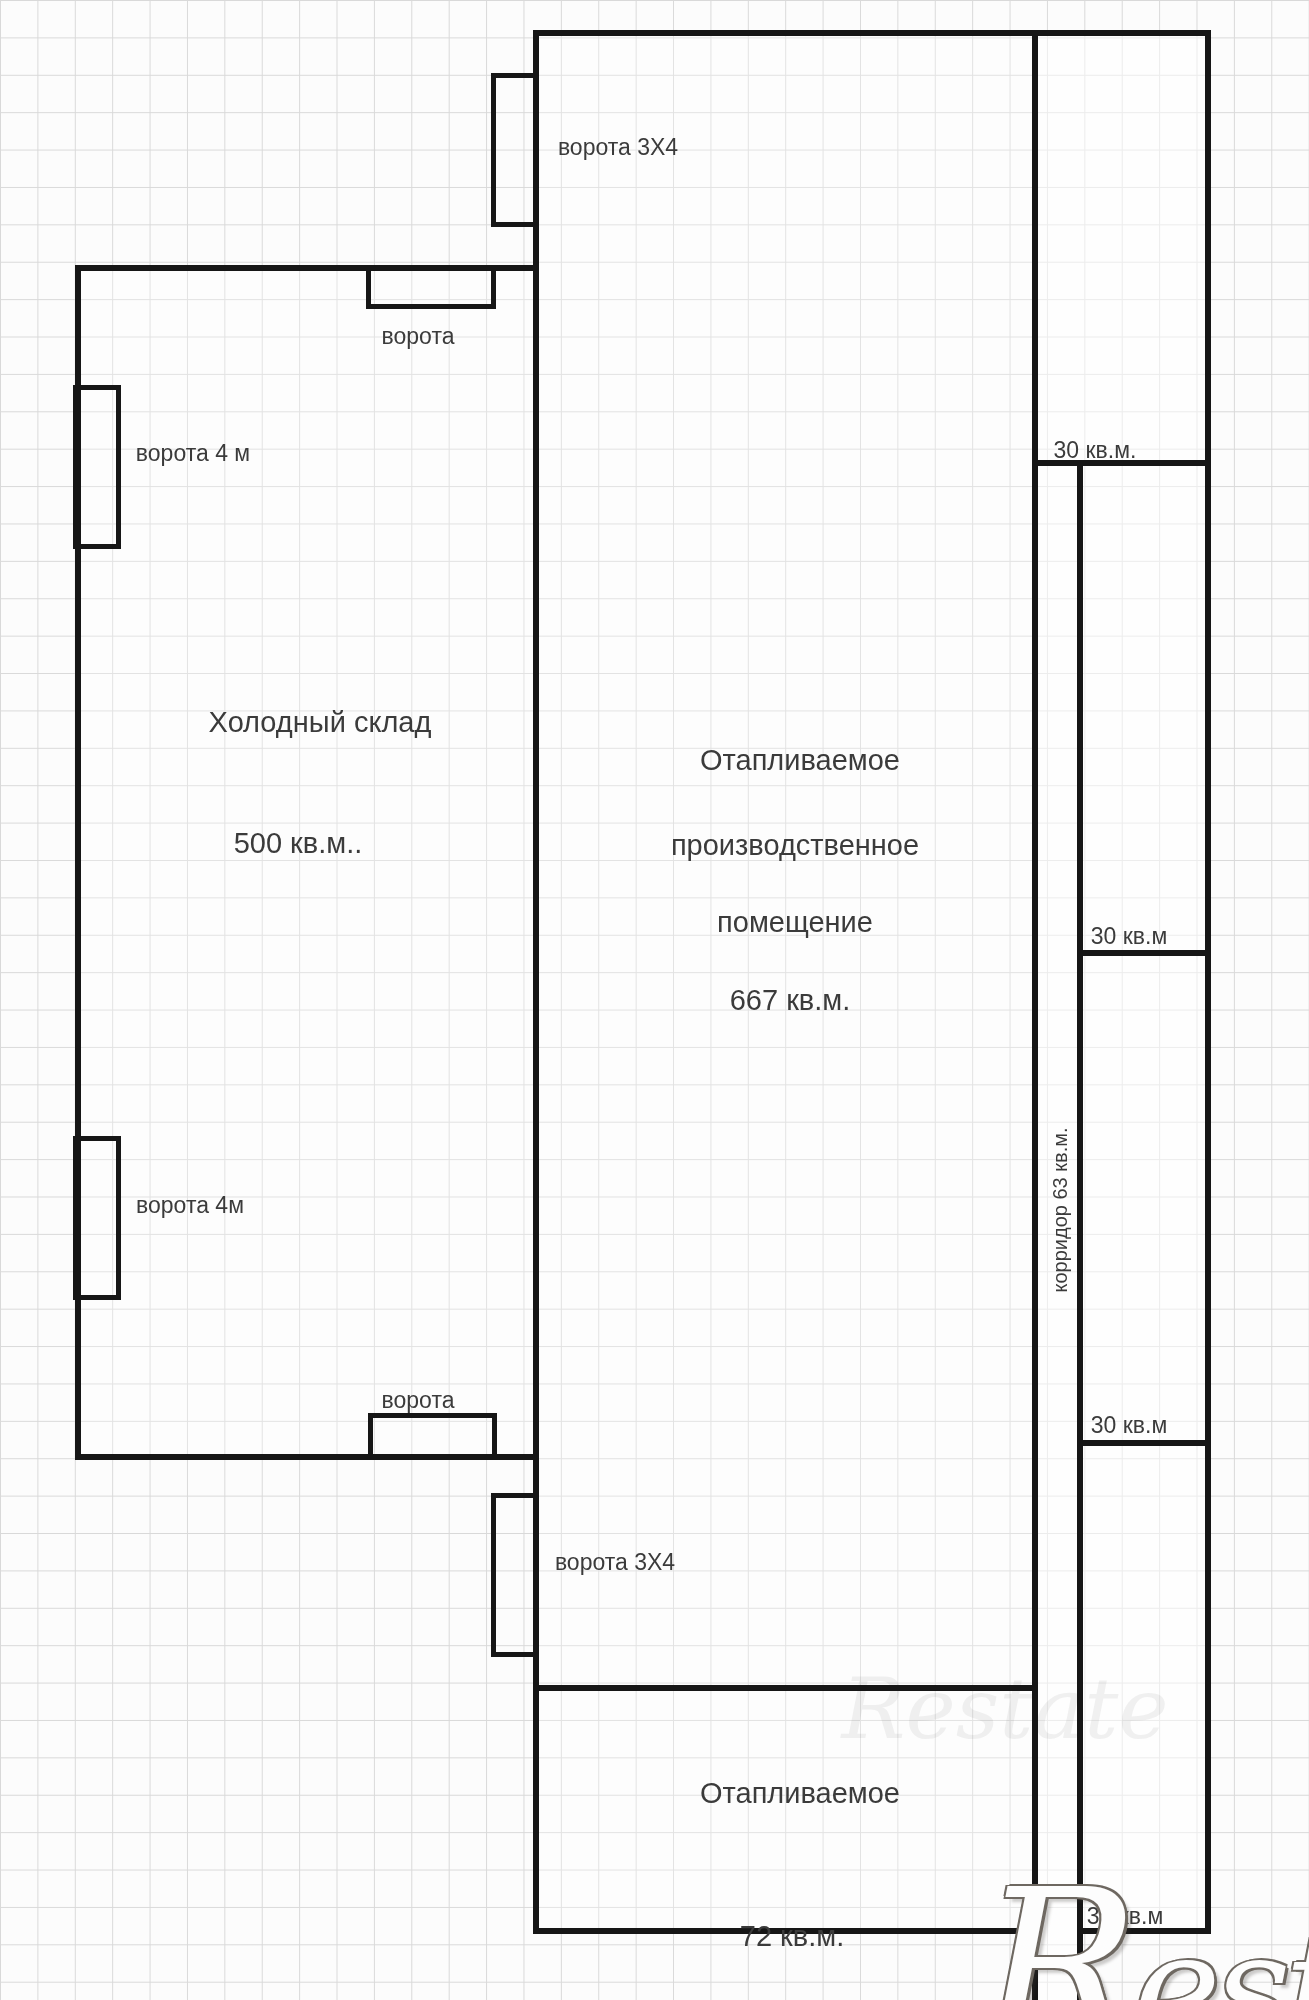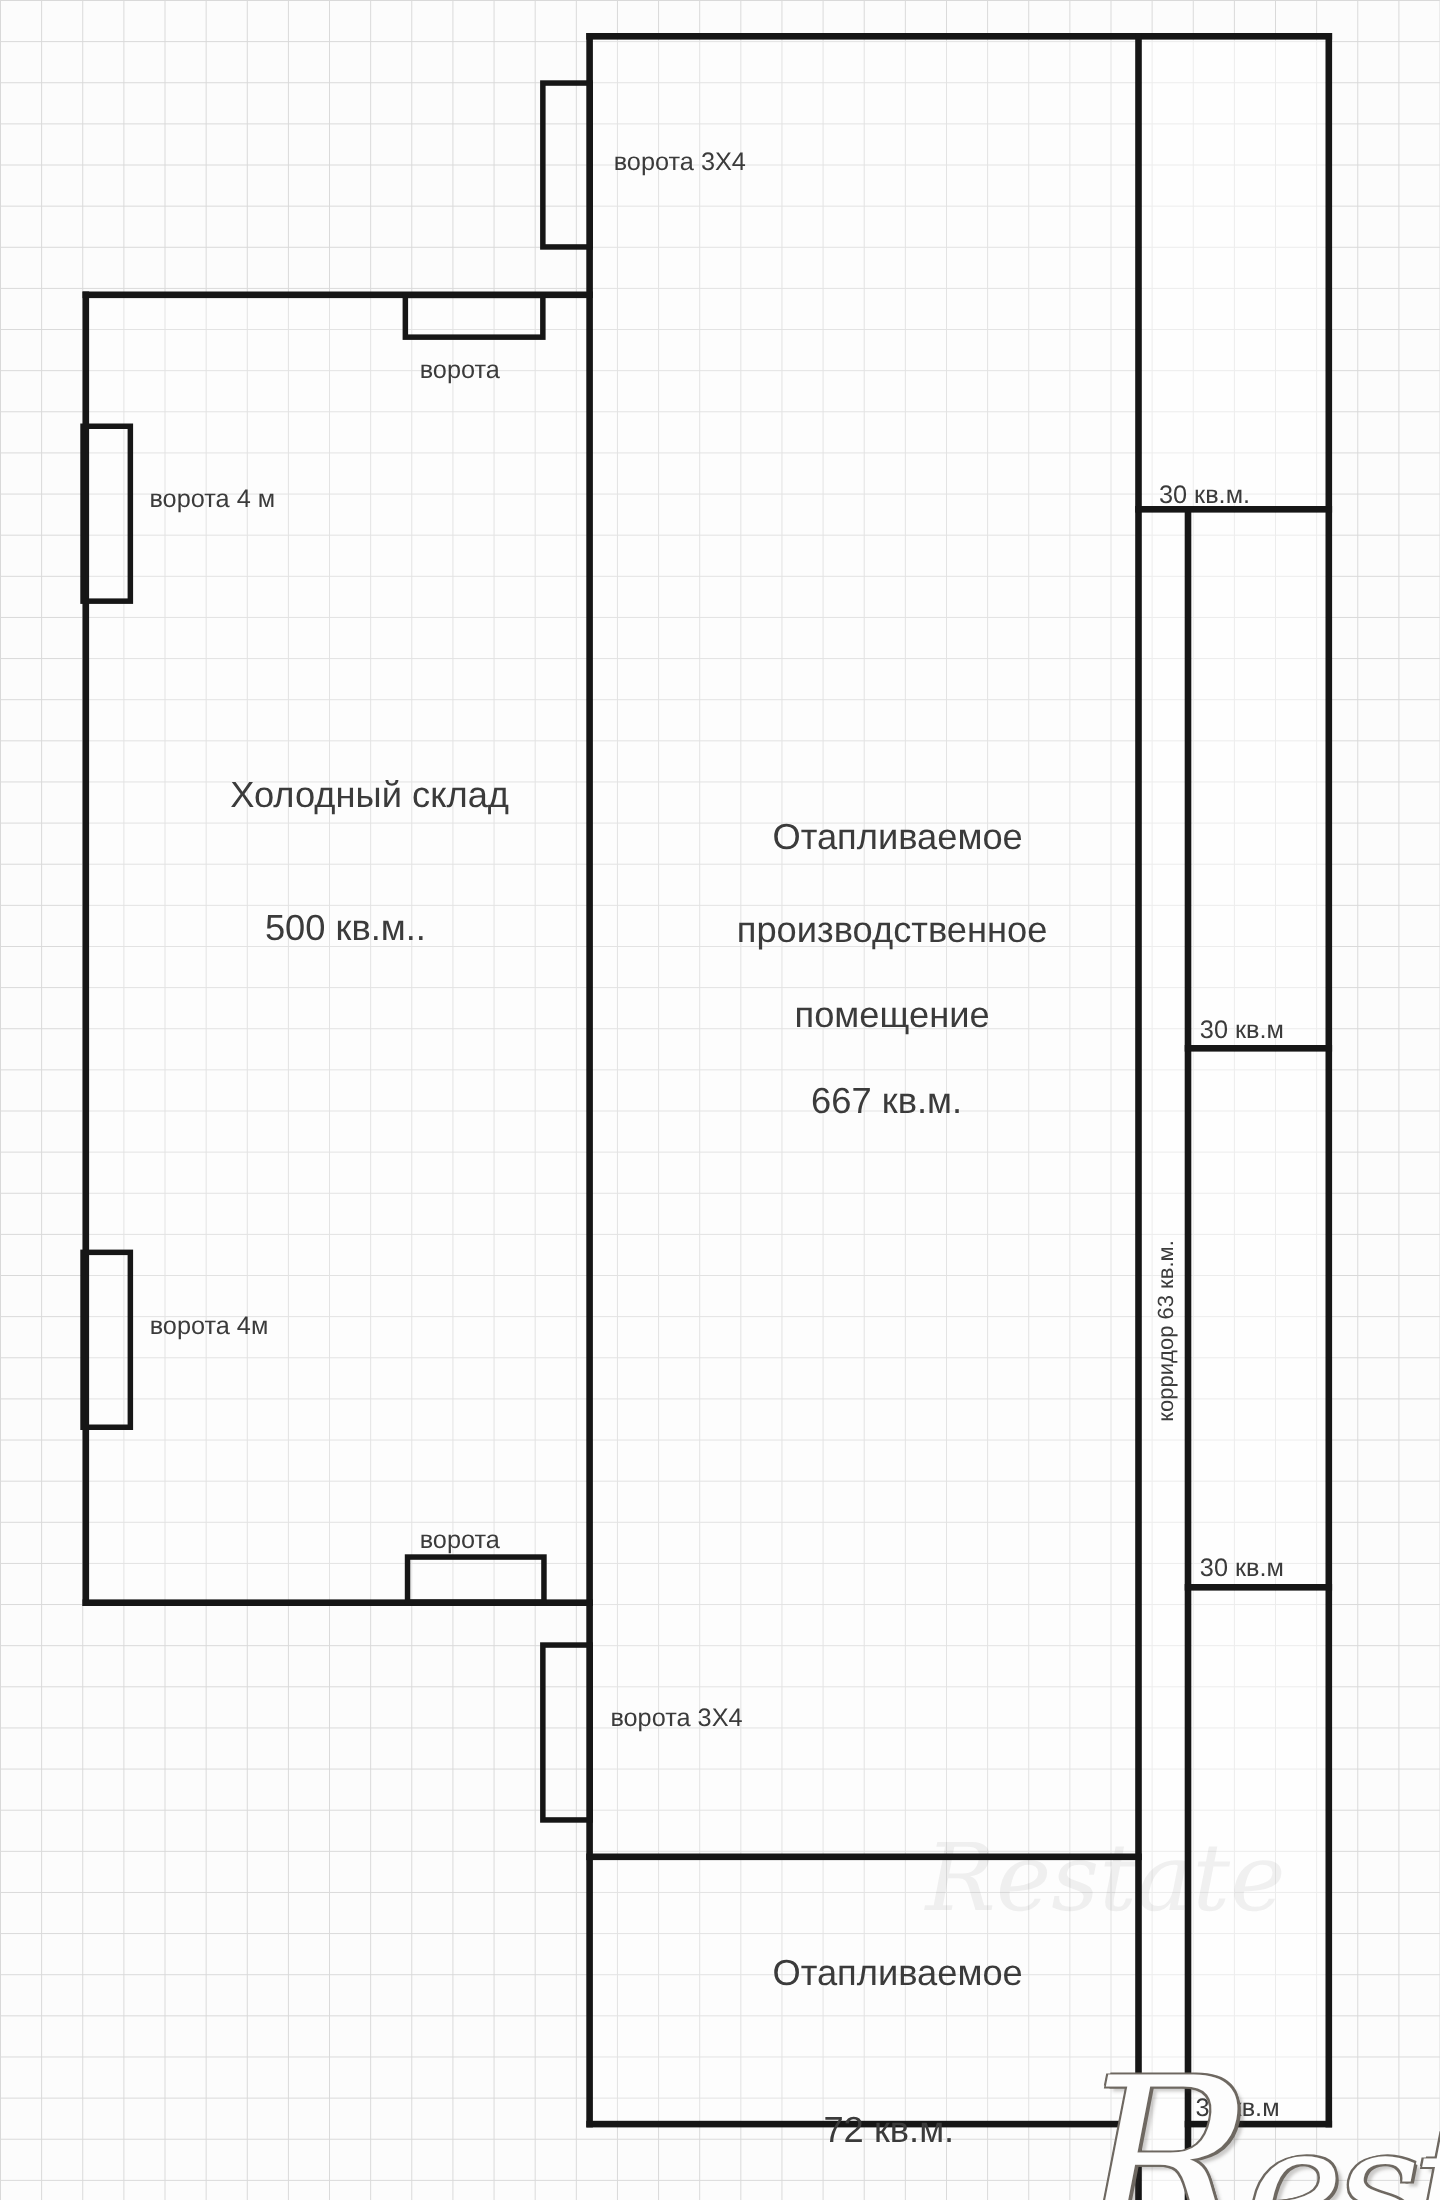--- a/index.html
+++ b/index.html
@@ -16,21 +16,21 @@
     font-family:"Liberation Sans",sans-serif;
   }
   .fill{position:absolute;background:rgba(255,255,255,.5);}
   .fill.light{background:rgba(255,255,255,.25);}
   .wall{position:absolute;background:#161616;}
   .gate{position:absolute;border:5px solid #161616;box-sizing:border-box;background:transparent;}
   .lbl{
     position:absolute;transform:translate(-50%,-50%);
     color:#3b3b3b;white-space:nowrap;line-height:1;
   }
-  .lbl.big{font-size:33px;margin-left:16px;}
+  .lbl.big{font-size:29px;}
   .lbl.small{font-size:23px;}
   .lbl.tiny{font-size:20px;}
   .lbl.vert{transform:translate(-50%,-50%) rotate(-90deg);}
   .wm-faint{
     position:absolute;left:1005px;top:1708px;transform:translate(-50%,-50%);
     font-family:"DejaVu Serif",serif;font-style:italic;
     font-size:85px;color:#555;opacity:.08;white-space:nowrap;
   }
   .wm-main{
     position:absolute;left:981px;top:1862px;

